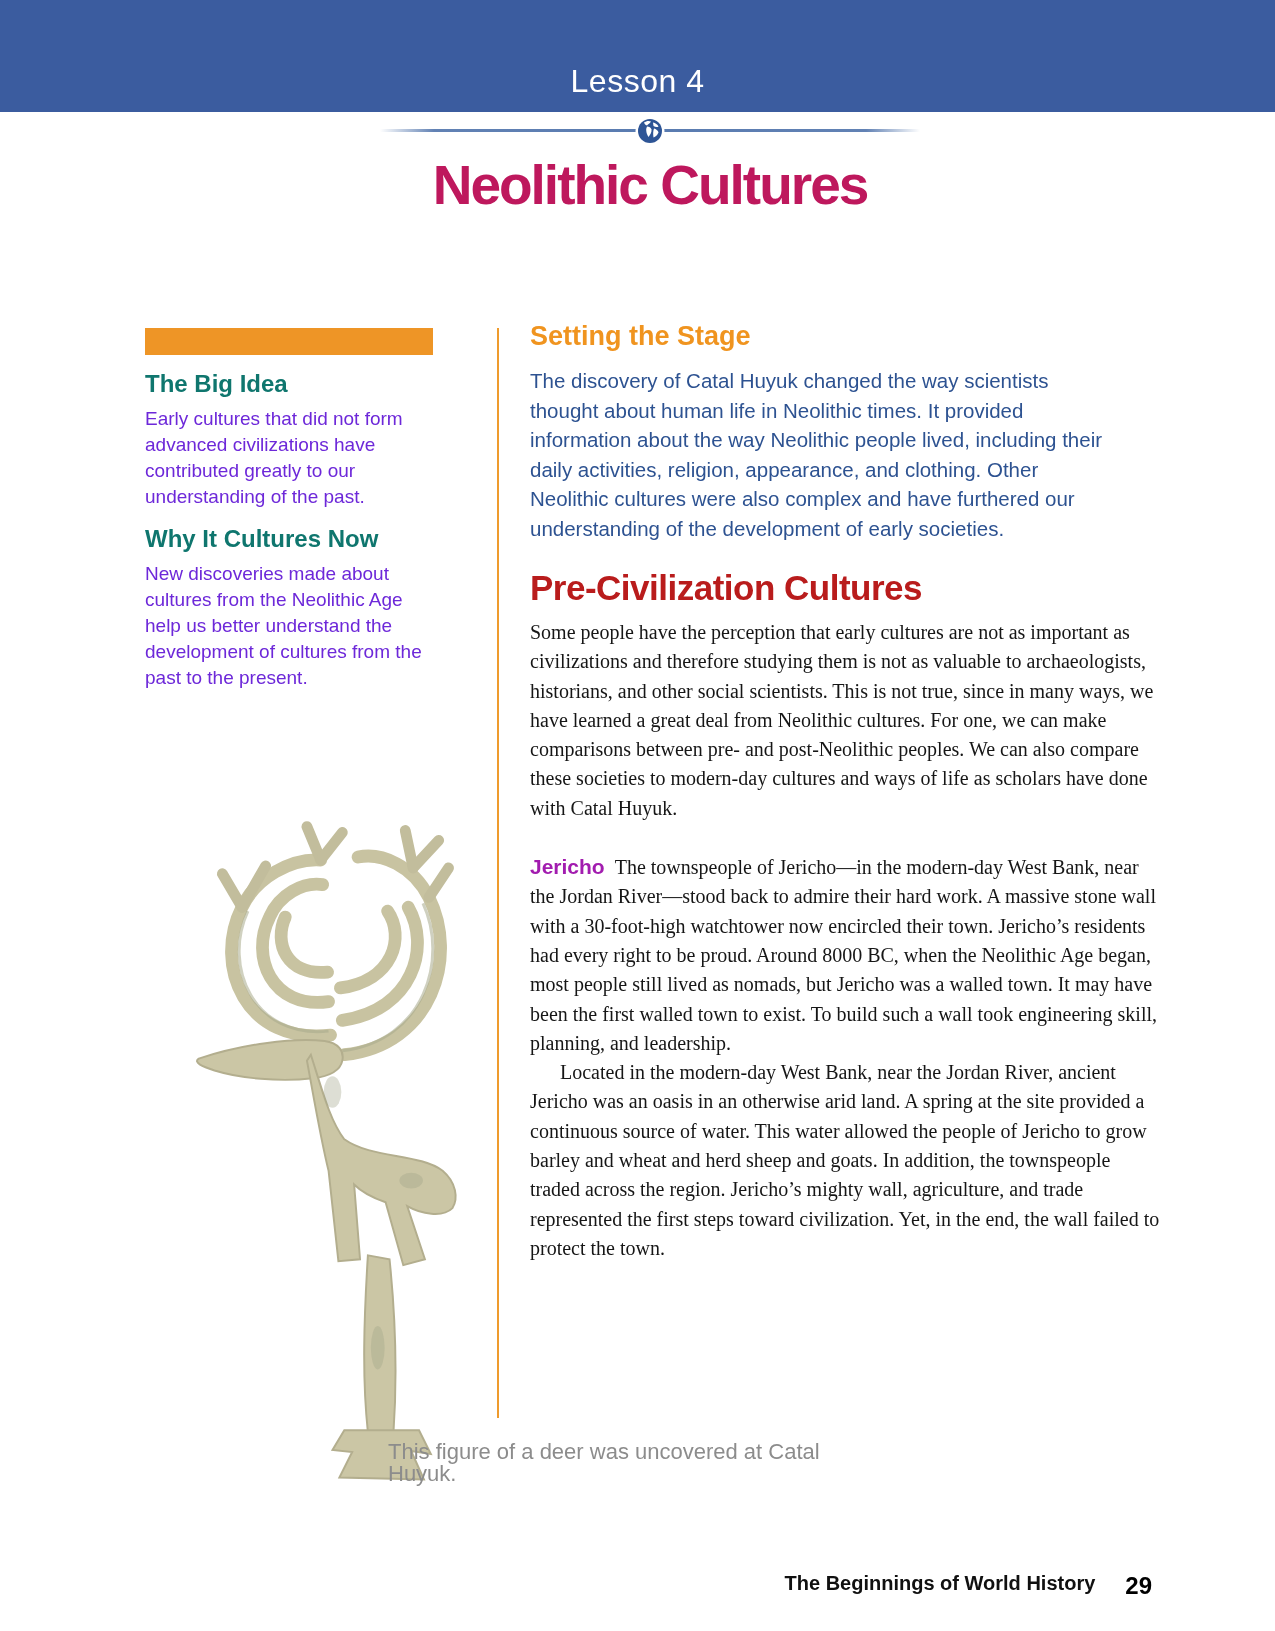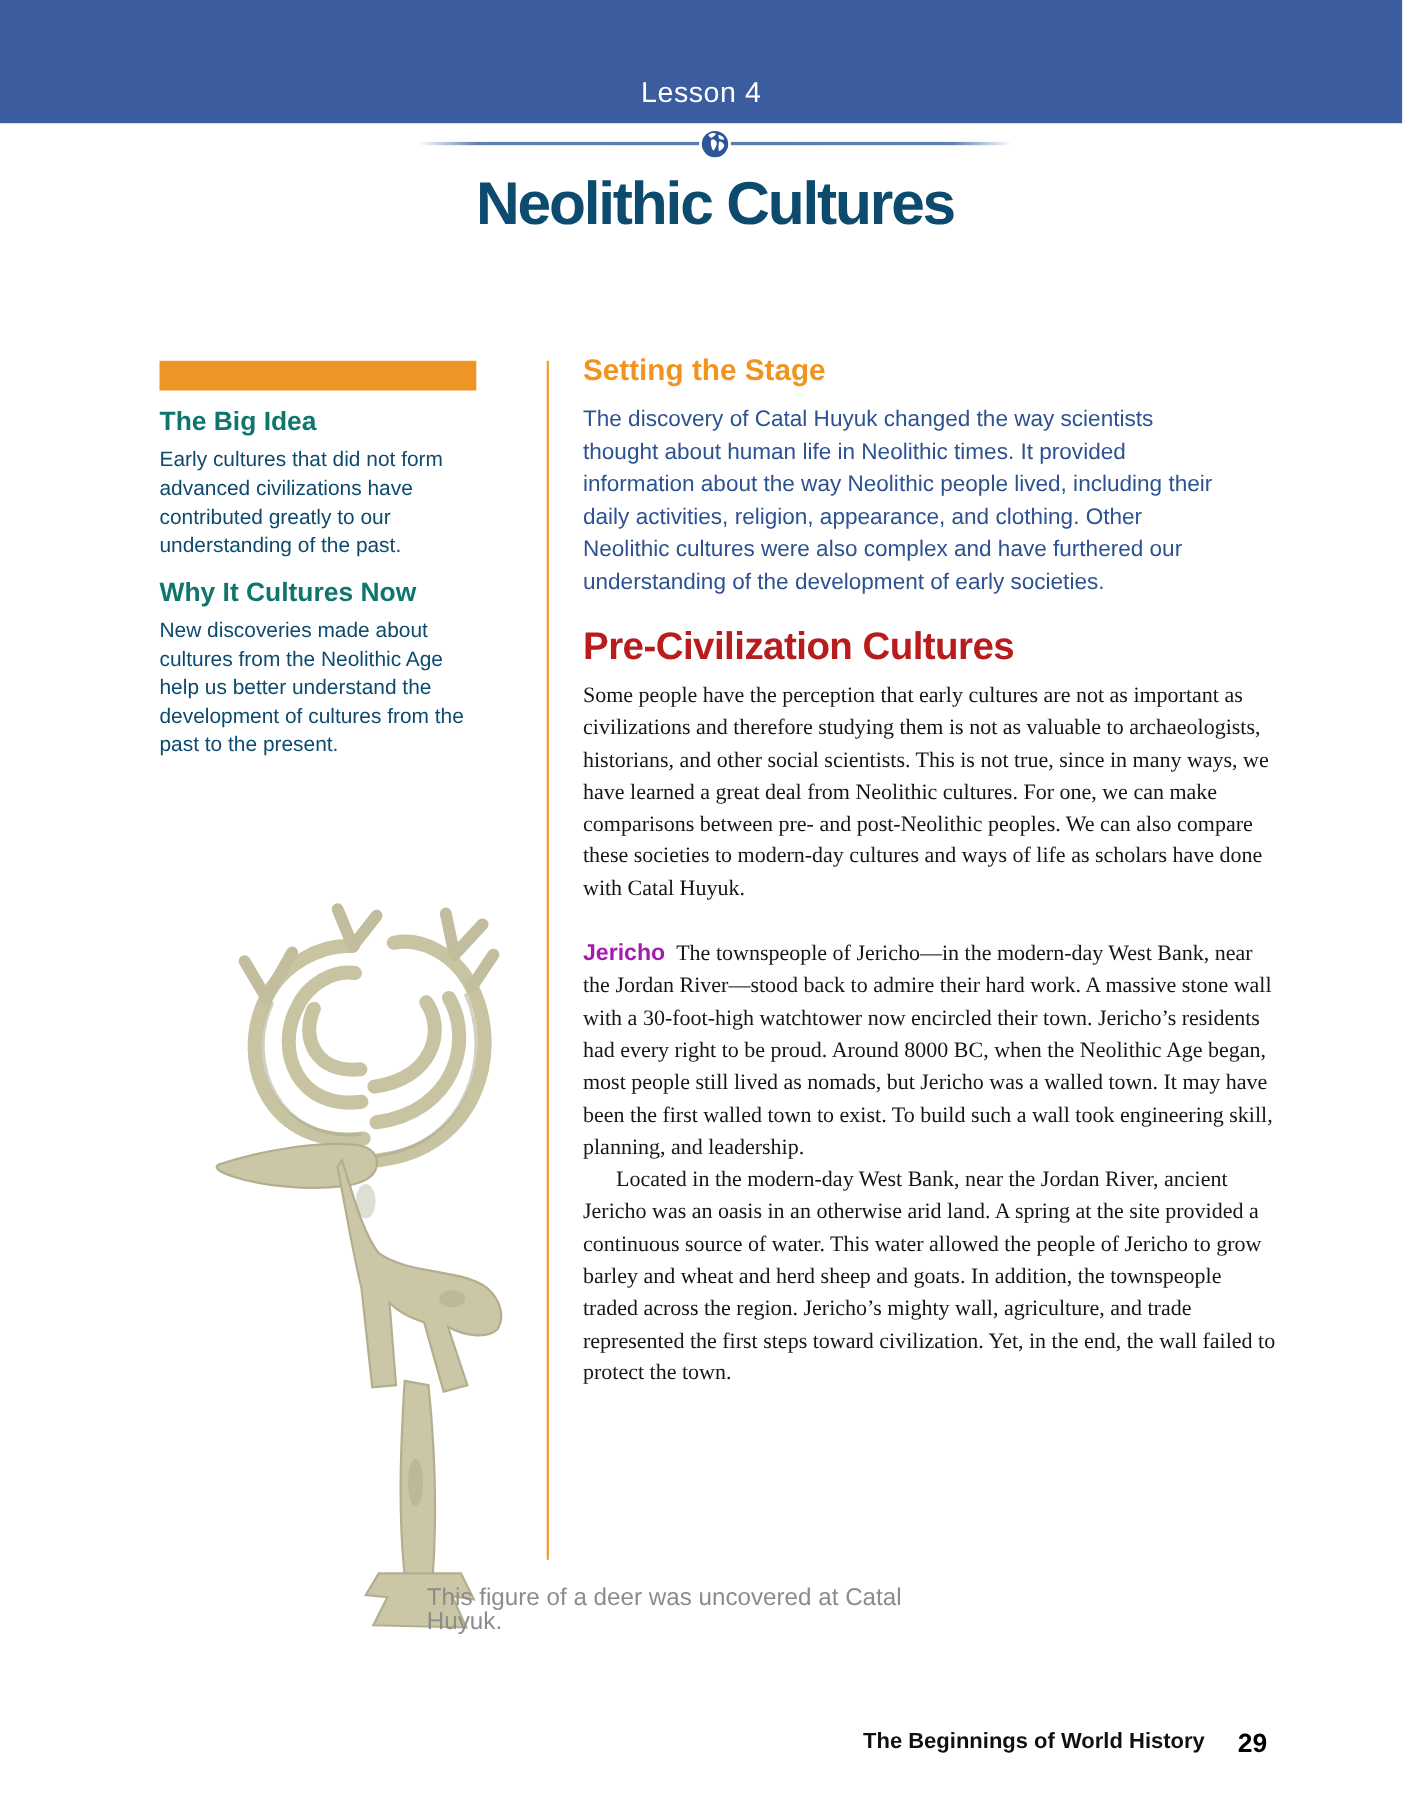--- a/index.html
+++ b/index.html
@@ -4,36 +4,36 @@
 <style>
   html,body { margin:0; padding:0; background:#ffffff; }
   .page {
     position:relative; width:1275px; height:1631px; background:#fff;
     font-family:"Liberation Sans", sans-serif; overflow:hidden;
   }
 
   
   .header-bar { position:absolute; top:0; left:0; width:100%; height:112px; background:#3b5c9f; }
   .lesson-label { position:absolute; left:0; right:0; bottom:12px; text-align:center;
-    color:#ffffff; font-size:26px; font-weight:400; letter-spacing:.5px; }
+    color:#ffffff; font-size:32px; font-weight:400; letter-spacing:.5px; }
 
   
   .title-block { position:absolute; top:116px; left:145px; width:1010px; text-align:center; }
   .rule-globe { position:relative; width:540px; height:30px; margin:0 auto; }
   .rule-line { position:absolute; top:13px; left:0; right:0; height:3px;
     background:linear-gradient(to right, rgba(89,123,176,0), rgba(89,123,176,.95) 10%, #597bb0 50%, rgba(89,123,176,.95) 90%, rgba(89,123,176,0)); }
   .globe-wrap { position:absolute; left:50%; top:0; transform:translateX(-50%); width:30px; height:30px; }
   .page-title { margin:13px 0 0 0; font-size:55px; line-height:52px; font-weight:800;
-    letter-spacing:-2px; color:#0c4a6e; }
+    letter-spacing:-2px; color:#be185d; }
 
   
   .sidebar { position:absolute; left:145px; top:328px; width:288px; }
   .orange-bar { height:27px; background:#ee9526; margin:0 0 6px 0; }
   .sb-heading { color:#0f766e; font-size:24px; font-weight:700; margin:15px 0 8px 0; line-height:28px; }
-  .sb-body { font-size:19px; line-height:26px; color:#0c4a6e; margin:0; }
+  .sb-body { font-size:19px; line-height:26px; color:#6d28d9; margin:0; }
 
   
   .deer-figure { position:absolute; left:185px; top:795px; width:295px; height:722px; }
   .figure-caption { position:absolute; left:388px; top:1441px; width:440px;
     font-size:22px; line-height:22px; color:#8c8c8c; }
 
   
   .divider { position:absolute; left:497px; top:328px; width:2px; height:1090px; background:#ef9b2d; }
 
   

